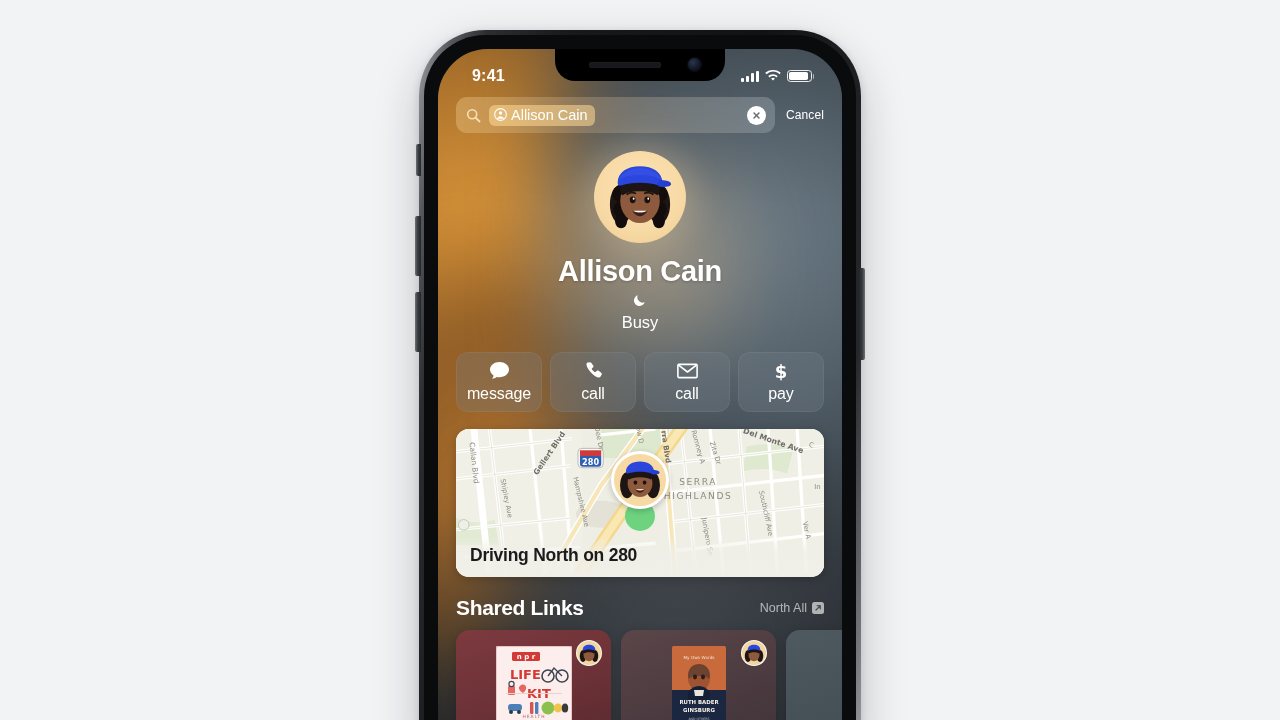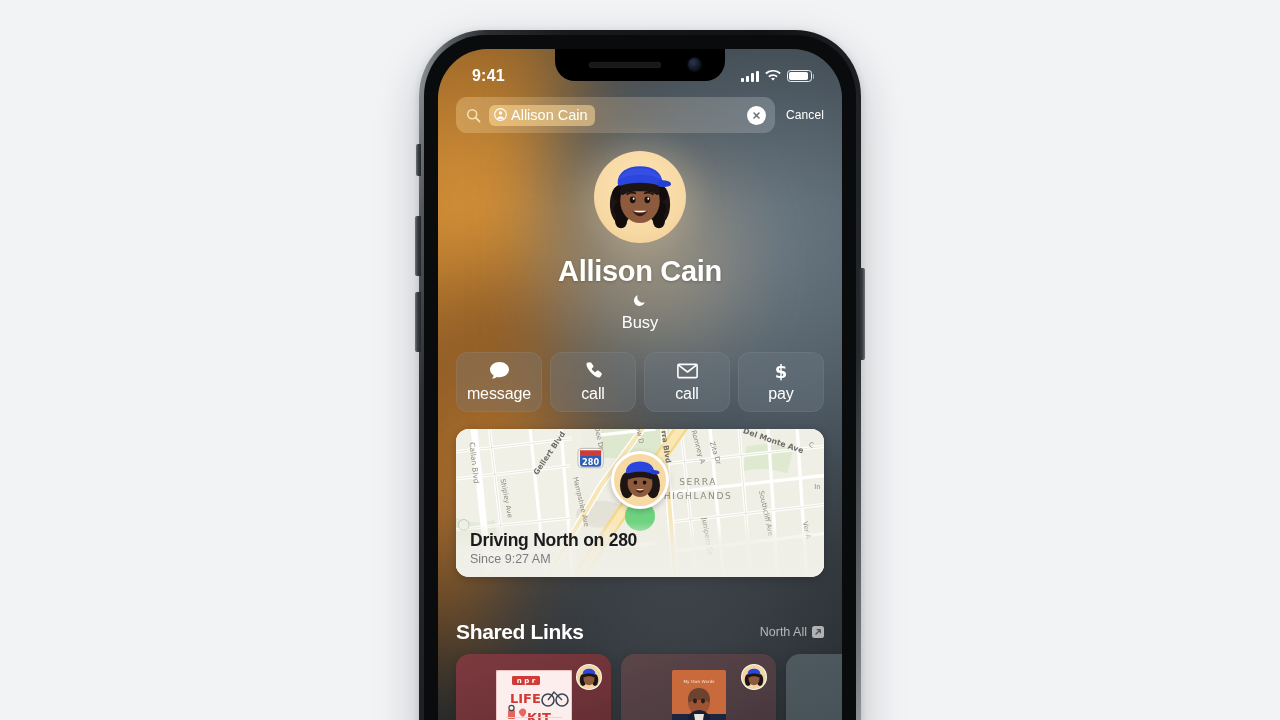--- a/index.html
+++ b/index.html
@@ -146,21 +146,21 @@
   .mapsub{ color:#7c7c80; font-size:12.5px; margin-top:1px; }
   .pin{ position:absolute; left:50%; top:22px; transform:translateX(-50%); }
   .pin .dot{ position:absolute; left:50%; top:50px; transform:translateX(-50%);
              width:30px; height:30px; border-radius:50%; background:#6ed37f; }
   .pin .bubble{ position:absolute; left:50%; top:0; transform:translateX(-50%);
                 width:58px; height:58px; border-radius:50%; background:#f7d9a4; border:3px solid #fff;
                 overflow:hidden; box-shadow:0 2px 6px rgba(0,0,0,.22); }
   .pin .bubble svg{ position:absolute; left:50%; top:54%; transform:translate(-50%,-50%); width:54px; height:54px; }
 
   
-  .sl-head{ display:flex; align-items:center; justify-content:space-between; padding:19px 18px 0;margin-top:24px; }
+  .sl-head{ display:flex; align-items:center; justify-content:space-between; padding:19px 18px 0; }
   .sl-title{ color:#fff; font-size:21px; font-weight:700; letter-spacing:-.35px; }
   .sl-all{ display:flex; align-items:center; gap:5px; color:rgba(255,255,255,.62); font-size:12.5px; }
   .sl-all .bx{ width:12px; height:12px; border-radius:2.5px; background:rgba(255,255,255,.62); position:relative; }
   .sl-all .bx svg{ position:absolute; inset:0; }
   .sl-row{ display:flex; gap:10px; padding:10px 0 0 18px; }
   .card{ width:155px; flex:0 0 auto; height:150px; border-radius:14px; position:relative; overflow:hidden;
          box-shadow:0 2px 10px rgba(0,0,0,.18); }
   .card .art{ position:absolute; left:50%; top:16px; transform:translateX(-50%); }
   .card .who{ position:absolute; right:9px; top:10px; width:26px; height:26px; border-radius:50%;
               background:#f2d6a2; border:1.5px solid rgba(255,255,255,.85); overflow:hidden; }
@@ -413,21 +413,20 @@
                   <path d="M41 63c3 4 15 4 18 0 0 0-3 7-9 7s-9-7-9-7z" fill="#3c1f1c"></path>
                   <path d="M42.5 63.6c3 2.4 12 2.4 15 0z" fill="#fff"></path>
                   <path d="M24 31c0-12 11-19 26-19s26 7 26 19c0 3-2 4-5 3-5-2-12-3-21-3s-16 1-21 3c-3 1-5 0-5-3z" fill="#2b46dc"></path>
                   <path d="M72 28c7 0 13 1 14 4 1 3-4 4-10 4-4 0-6-1-6-4z" fill="#2340d2"></path>
                 </svg>
               </div>
             </div>
 
             <div class="maplabel">
               <div class="maptitle">Driving North on 280</div>
-              <div class="mapsub">Since 9:27 AM</div>
             </div>
           </div>
 
           <div class="sl-head">
             <div class="sl-title">Shared Links</div>
             <div class="sl-all">
               <span>North All</span>
               <span class="bx">
                 <svg viewBox="0 0 12 12">
                   <path d="M4 8 8 4M5.2 3.7H8.3V6.8" stroke="#4c5156" stroke-width="1.3" fill="none" stroke-linecap="round" stroke-linejoin="round"></path>

